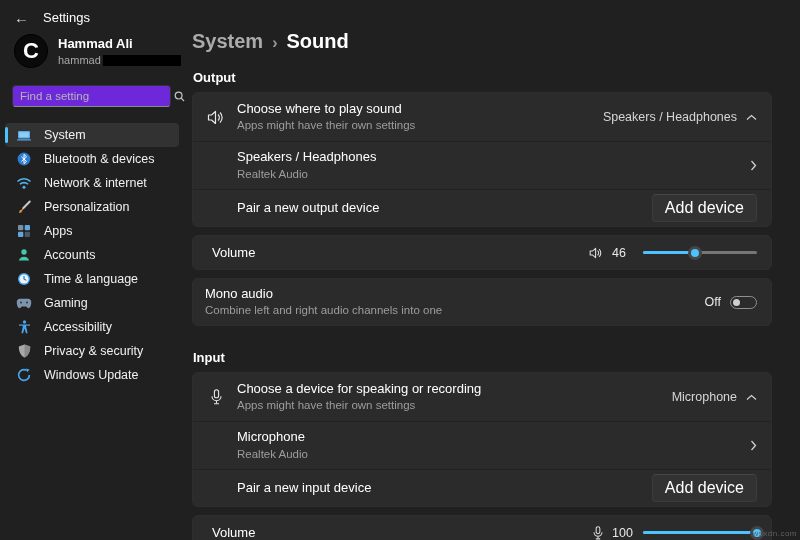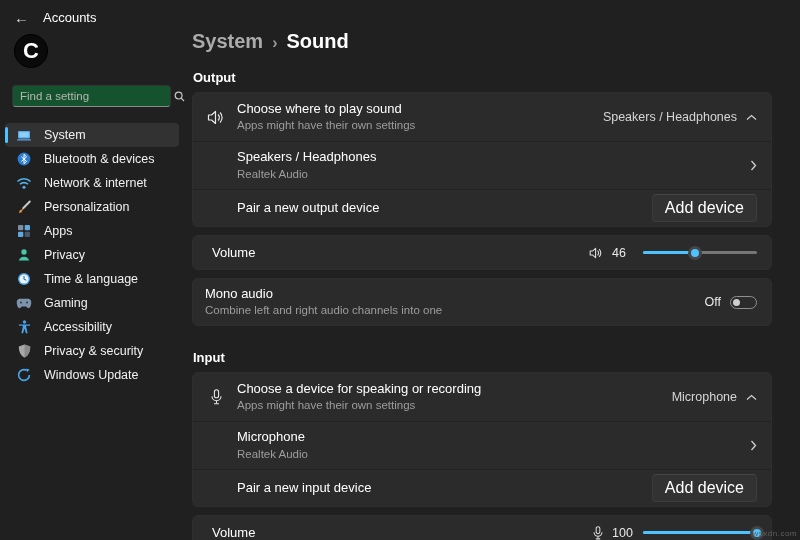--- a/index.html
+++ b/index.html
@@ -18,21 +18,21 @@
   
   .sidebar { position:absolute; top:30px; left:0; width:185px; bottom:0; }
   .user-row { display:flex; align-items:center; gap:10px; padding:4px 8px 0 14px; }
   .avatar { width:34px; height:34px; border-radius:50%; background:#0a0a0a; border:1px solid #000;
             display:flex; align-items:center; justify-content:center; flex:0 0 auto;
             font-size:22px; font-weight:bold; color:#fff; }
   .user-name { font-size:13px; font-weight:bold; color:#fff; line-height:1.25; }
   .user-email-line { display:flex; align-items:center; margin-top:2px; }
   .user-email { font-size:11px; color:#a8a8a8; }
   .redaction { display:inline-block; width:78px; height:11px; background:#000; margin-left:2px; }
-  .search-box { margin:17px 14px 0 12px; height:22px; background:#14532d;
+  .search-box { margin:17px 14px 0 12px; height:22px; background:#6d28d9;
                 border:1px solid #343434; border-bottom:1px solid #8a8a8a; border-radius:4px;
                 display:flex; align-items:center; padding:0 7px; }
   .search-box input { flex:1; background:transparent; border:none; outline:none;
                       font-family:"Liberation Sans",sans-serif; font-size:11.5px; color:#e5e5e5; }
   .search-box input::placeholder { color:#b5b5b5; }
   .nav { margin-top:16px; }
   .nav-item { position:relative; display:flex; align-items:center; gap:12px;
               height:24px; margin:0 6px 0 5px; padding-left:11px; border-radius:4px; cursor:pointer; }
   .nav-item.selected { background:#32index3232; background:#323232; }
   .nav-item .accent-bar { display:none; }
@@ -86,26 +86,33 @@
   .toggle .knob { position:absolute; left:2px; top:2px; width:7px; height:7px; border-radius:50%; background:#cfcfcf; }
 
   .watermark { position:absolute; right:3px; bottom:2px; font-size:8px; color:#606060; letter-spacing:0.5px; }
   svg { display:block; }
 </style>
 </head>
 <body>
 
 <div class="titlebar">
   <button class="back-btn">←</button>
-  <span class="app-title">Accounts</span>
+  <span class="app-title">Settings</span>
 </div>
 
 <div class="sidebar">
   <div class="user-row">
     <div class="avatar">C</div>
+    <div>
+      <div class="user-name">Hammad Ali</div>
+      <div class="user-email-line">
+        <span class="user-email">hammad</span>
+        <span class="redaction"></span>
+      </div>
+    </div>
   </div>
 
   <div class="search-box">
     <input placeholder="Find a setting" style="">
     <span>
       <svg width="11" height="11" viewBox="0 0 11 11">
           <circle cx="4.6" cy="4.6" r="3.4" fill="none" stroke="#c5c5c5" stroke-width="1.2"></circle>
           <line x1="7.2" y1="7.2" x2="10" y2="10" stroke="#c5c5c5" stroke-width="1.2"></line>
         </svg>
     </span>
@@ -167,21 +174,21 @@
       <span class="nav-label">Apps</span>
     </div>
     <div class="nav-item">
 
       <span class="nav-icon">
         <svg width="14" height="14" viewBox="0 0 14 14">
             <circle cx="7" cy="4" r="2.7" fill="#45c8a9"></circle>
             <path d="M1.8 12.6 A5.4 5.4 0 0 1 12.2 12.6 Z" fill="#45c8a9"></path>
           </svg>
       </span>
-      <span class="nav-label">Privacy</span>
+      <span class="nav-label">Accounts</span>
     </div>
     <div class="nav-item">
 
       <span class="nav-icon">
         <svg width="14" height="14" viewBox="0 0 14 14">
             <circle cx="7" cy="7" r="6" fill="#4aa3e8"></circle>
             <circle cx="7" cy="7" r="4.6" fill="#e9f4fb"></circle>
             <path d="M7 4 L7 7 L9.3 8.4" fill="none" stroke="#2b6ca8" stroke-width="1.1"></path>
           </svg>
       </span>

